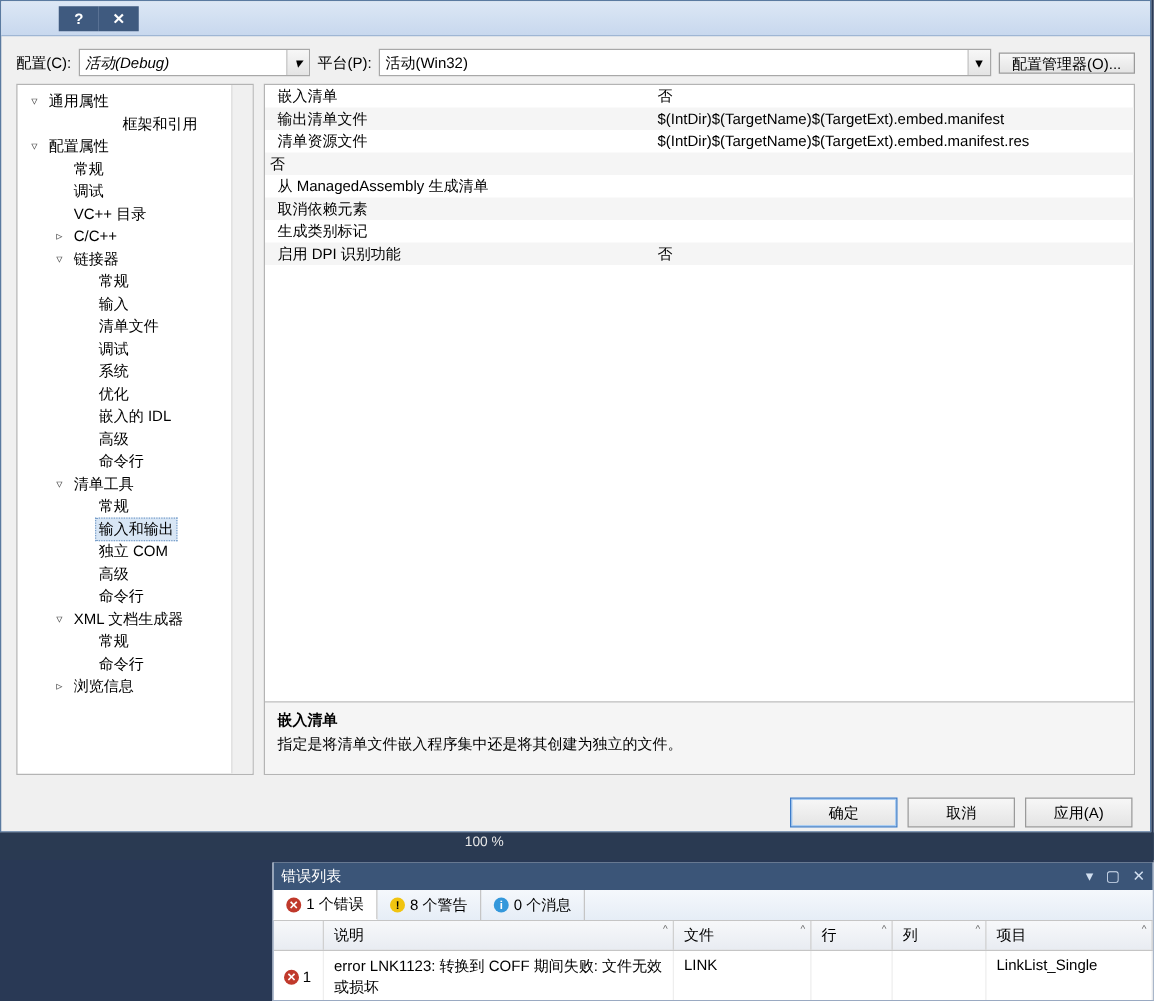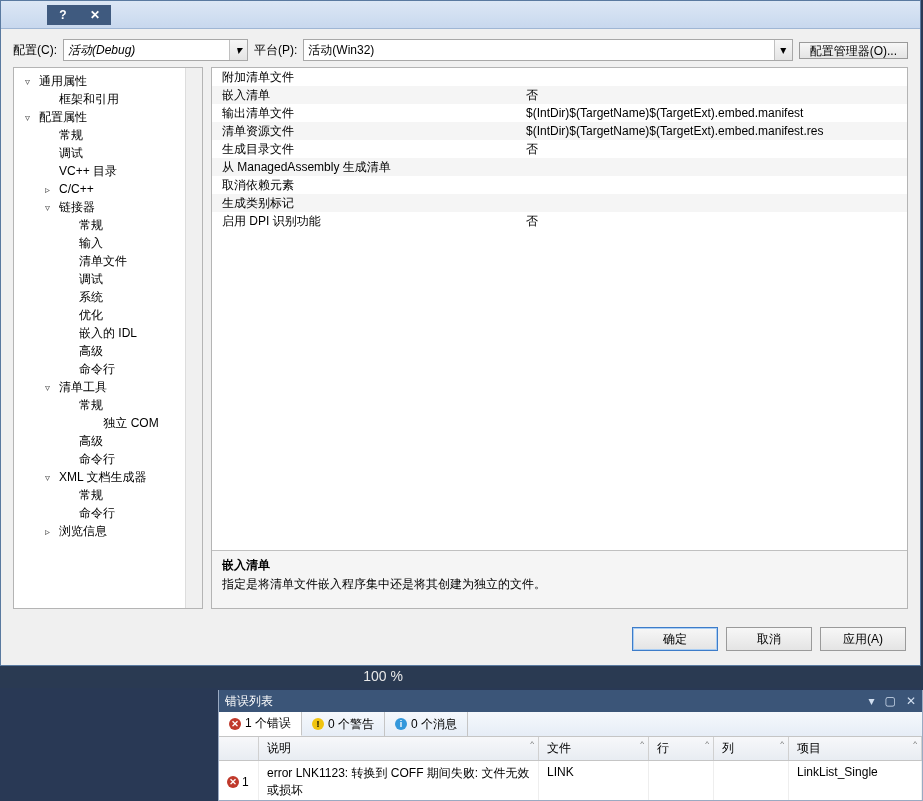--- a/index.html
+++ b/index.html
@@ -27,26 +27,26 @@
   .tree-item.selected .lbl { background: #d8e6f5; border: 1px dotted #7a9fc9; padding: 0 2px; }
   .tree-item .lbl { padding: 0 3px; }
   .right-pane { flex: 1; display: flex; flex-direction: column; border: 1px solid #b4b4b4; background: #fff; min-height: 0; }
   .prop-grid { flex: 1; overflow: auto; }
   .prop-row { display: flex; height: 18px; align-items: center; }
   .prop-row:nth-child(even) { background: #f5f5f5; }
   .prop-row .pname { width: 310px; padding-left: 10px; }
   .prop-row .pval { flex: 1; padding-left: 4px; white-space: nowrap; overflow: hidden; text-overflow: ellipsis; }
   .desc-box { border-top: 1px solid #c0c0c0; padding: 6px 10px 10px 10px; background: #f5f5f5; height: 58px; }
   .desc-box .dtitle { font-weight: bold; margin-bottom: 2px; }
-  .footer { display: flex; justify-content: flex-end; gap: 8px; padding: 8px 14px 14px 14px; }
+  .footer { display: flex; justify-content: flex-end; gap: 8px; padding: 8px 14px 3px 14px; }
   .btn { width: 86px; height: 24px; border: 1px solid #9a9a9a; background: linear-gradient(#f7f7f7,#e4e4e4); cursor: pointer; }
   .btn.primary { border-color: #3d7cc9; box-shadow: inset 0 0 0 1px #a9cdf3; }
 
   .bottom-strip { position: absolute; left: 0; top: 666px; right: 0; height: 22px; background: #2a3a52; }
-  .zoom { position: absolute; top: 2px; right: 520px; color: #e8e8e8; font-size: 14px; margin-left: 19px; }
+  .zoom { position: absolute; top: 2px; right: 520px; color: #e8e8e8; font-size: 11px; margin-left: 19px; }
 
   .errlist { position: absolute; left: 218px; top: 690px; right: 0; bottom: 0; background: #fff; border: 1px solid #9aaac2; border-top: none; display: flex; flex-direction: column; }
   .errlist-title { height: 22px; background: #3b5578; color: #fff; display: flex; align-items: center; padding: 0 6px; justify-content: space-between; }
   .err-toolbar { display: flex; border-bottom: 1px solid #c5c5c5; background: linear-gradient(#f5f8fc,#e6edf6); align-items: stretch; }
   .err-tab { display: flex; align-items: center; gap: 4px; padding: 3px 10px; border-right: 1px solid #c5c5c5; cursor: pointer; }
   .err-tab.active { background: #fff; border-bottom: 1px solid #fff; }
   .icon-circ { width: 12px; height: 12px; border-radius: 50%; display: inline-flex; align-items: center; justify-content: center; font-size: 9px; color: #fff; font-weight: bold; }
   .ic-err { background: #c0392b; }
   .ic-warn { background: #f1c40f; color: #000; }
   .ic-info { background: #3498db; }
@@ -89,21 +89,21 @@
     <button class="cfgbtn">配置管理器(O)...</button>
   </div>
 
   <div class="body">
     <div class="tree-pane">
       <div class="tree" id="tree">
           <div class="tree-item" style="padding-left: 6px;">
             <span class="exp">▿</span>
             <span class="lbl">通用属性</span>
           </div>
-          <div class="tree-item" style="padding-left: 26px;">
+          <div class="tree-item" style="padding-left: 26px; justify-content: center;">
             <span class="exp"></span>
             <span class="lbl">框架和引用</span>
           </div>
           <div class="tree-item" style="padding-left: 6px;">
             <span class="exp">▿</span>
             <span class="lbl">配置属性</span>
           </div>
           <div class="tree-item" style="padding-left: 26px;">
             <span class="exp"></span>
             <span class="lbl">常规</span>
@@ -161,21 +161,25 @@
             <span class="lbl">命令行</span>
           </div>
           <div class="tree-item" style="padding-left: 26px;">
             <span class="exp">▿</span>
             <span class="lbl">清单工具</span>
           </div>
           <div class="tree-item" style="padding-left: 46px;">
             <span class="exp"></span>
             <span class="lbl">常规</span>
           </div>
-          <div class="tree-item" style="padding-left: 46px; flex-direction: column;">
+          <div class="tree-item selected" style="padding-left: 46px;">
+            <span class="exp"></span>
+            <span class="lbl">输入和输出</span>
+          </div>
+          <div class="tree-item" style="padding-left: 46px;">
             <span class="exp"></span>
             <span class="lbl">独立 COM</span>
           </div>
           <div class="tree-item" style="padding-left: 46px;">
             <span class="exp"></span>
             <span class="lbl">高级</span>
           </div>
           <div class="tree-item" style="padding-left: 46px;">
             <span class="exp"></span>
             <span class="lbl">命令行</span>
@@ -195,37 +199,32 @@
           <div class="tree-item" style="padding-left: 26px;">
             <span class="exp">▹</span>
             <span class="lbl">浏览信息</span>
           </div>
         </div>
       <div class="scroll-indicator"></div>
     </div>
     <div class="right-pane">
       <div class="prop-grid" id="propgrid">
           <div class="prop-row">
-            <div class="pname">附加清单文件</div>
-            <div class="pval"></div>
-          </div>
-          <div class="prop-row">
             <div class="pname">嵌入清单</div>
             <div class="pval">否</div>
           </div>
           <div class="prop-row">
             <div class="pname">输出清单文件</div>
             <div class="pval">$(IntDir)$(TargetName)$(TargetExt).embed.manifest</div>
           </div>
           <div class="prop-row">
             <div class="pname">清单资源文件</div>
             <div class="pval">$(IntDir)$(TargetName)$(TargetExt).embed.manifest.res</div>
           </div>
           <div class="prop-row">
-            <div class="pname">生成目录文件</div>
             <div class="pval">否</div>
           </div>
           <div class="prop-row">
             <div class="pname">从 ManagedAssembly 生成清单</div>
             <div class="pval"></div>
           </div>
           <div class="prop-row">
             <div class="pname">取消依赖元素</div>
             <div class="pval"></div>
           </div>
@@ -265,21 +264,21 @@
       <span>✕</span>
     </span>
   </div>
   <div class="err-toolbar">
     <div class="err-tab active">
       <span class="icon-circ ic-err">✕</span>
       <span>1 个错误</span>
     </div>
     <div class="err-tab">
       <span class="icon-circ ic-warn">!</span>
-      <span>0 个警告</span>
+      <span>8 个警告</span>
     </div>
     <div class="err-tab">
       <span class="icon-circ ic-info">i</span>
       <span>0 个消息</span>
     </div>
   </div>
   <div class="err-grid">
     <div class="err-head">
       <div class="eh" style="width:40px"><span></span></div>
       <div class="eh" style="width:280px"><span>说明</span><span class="sort">^</span></div>

